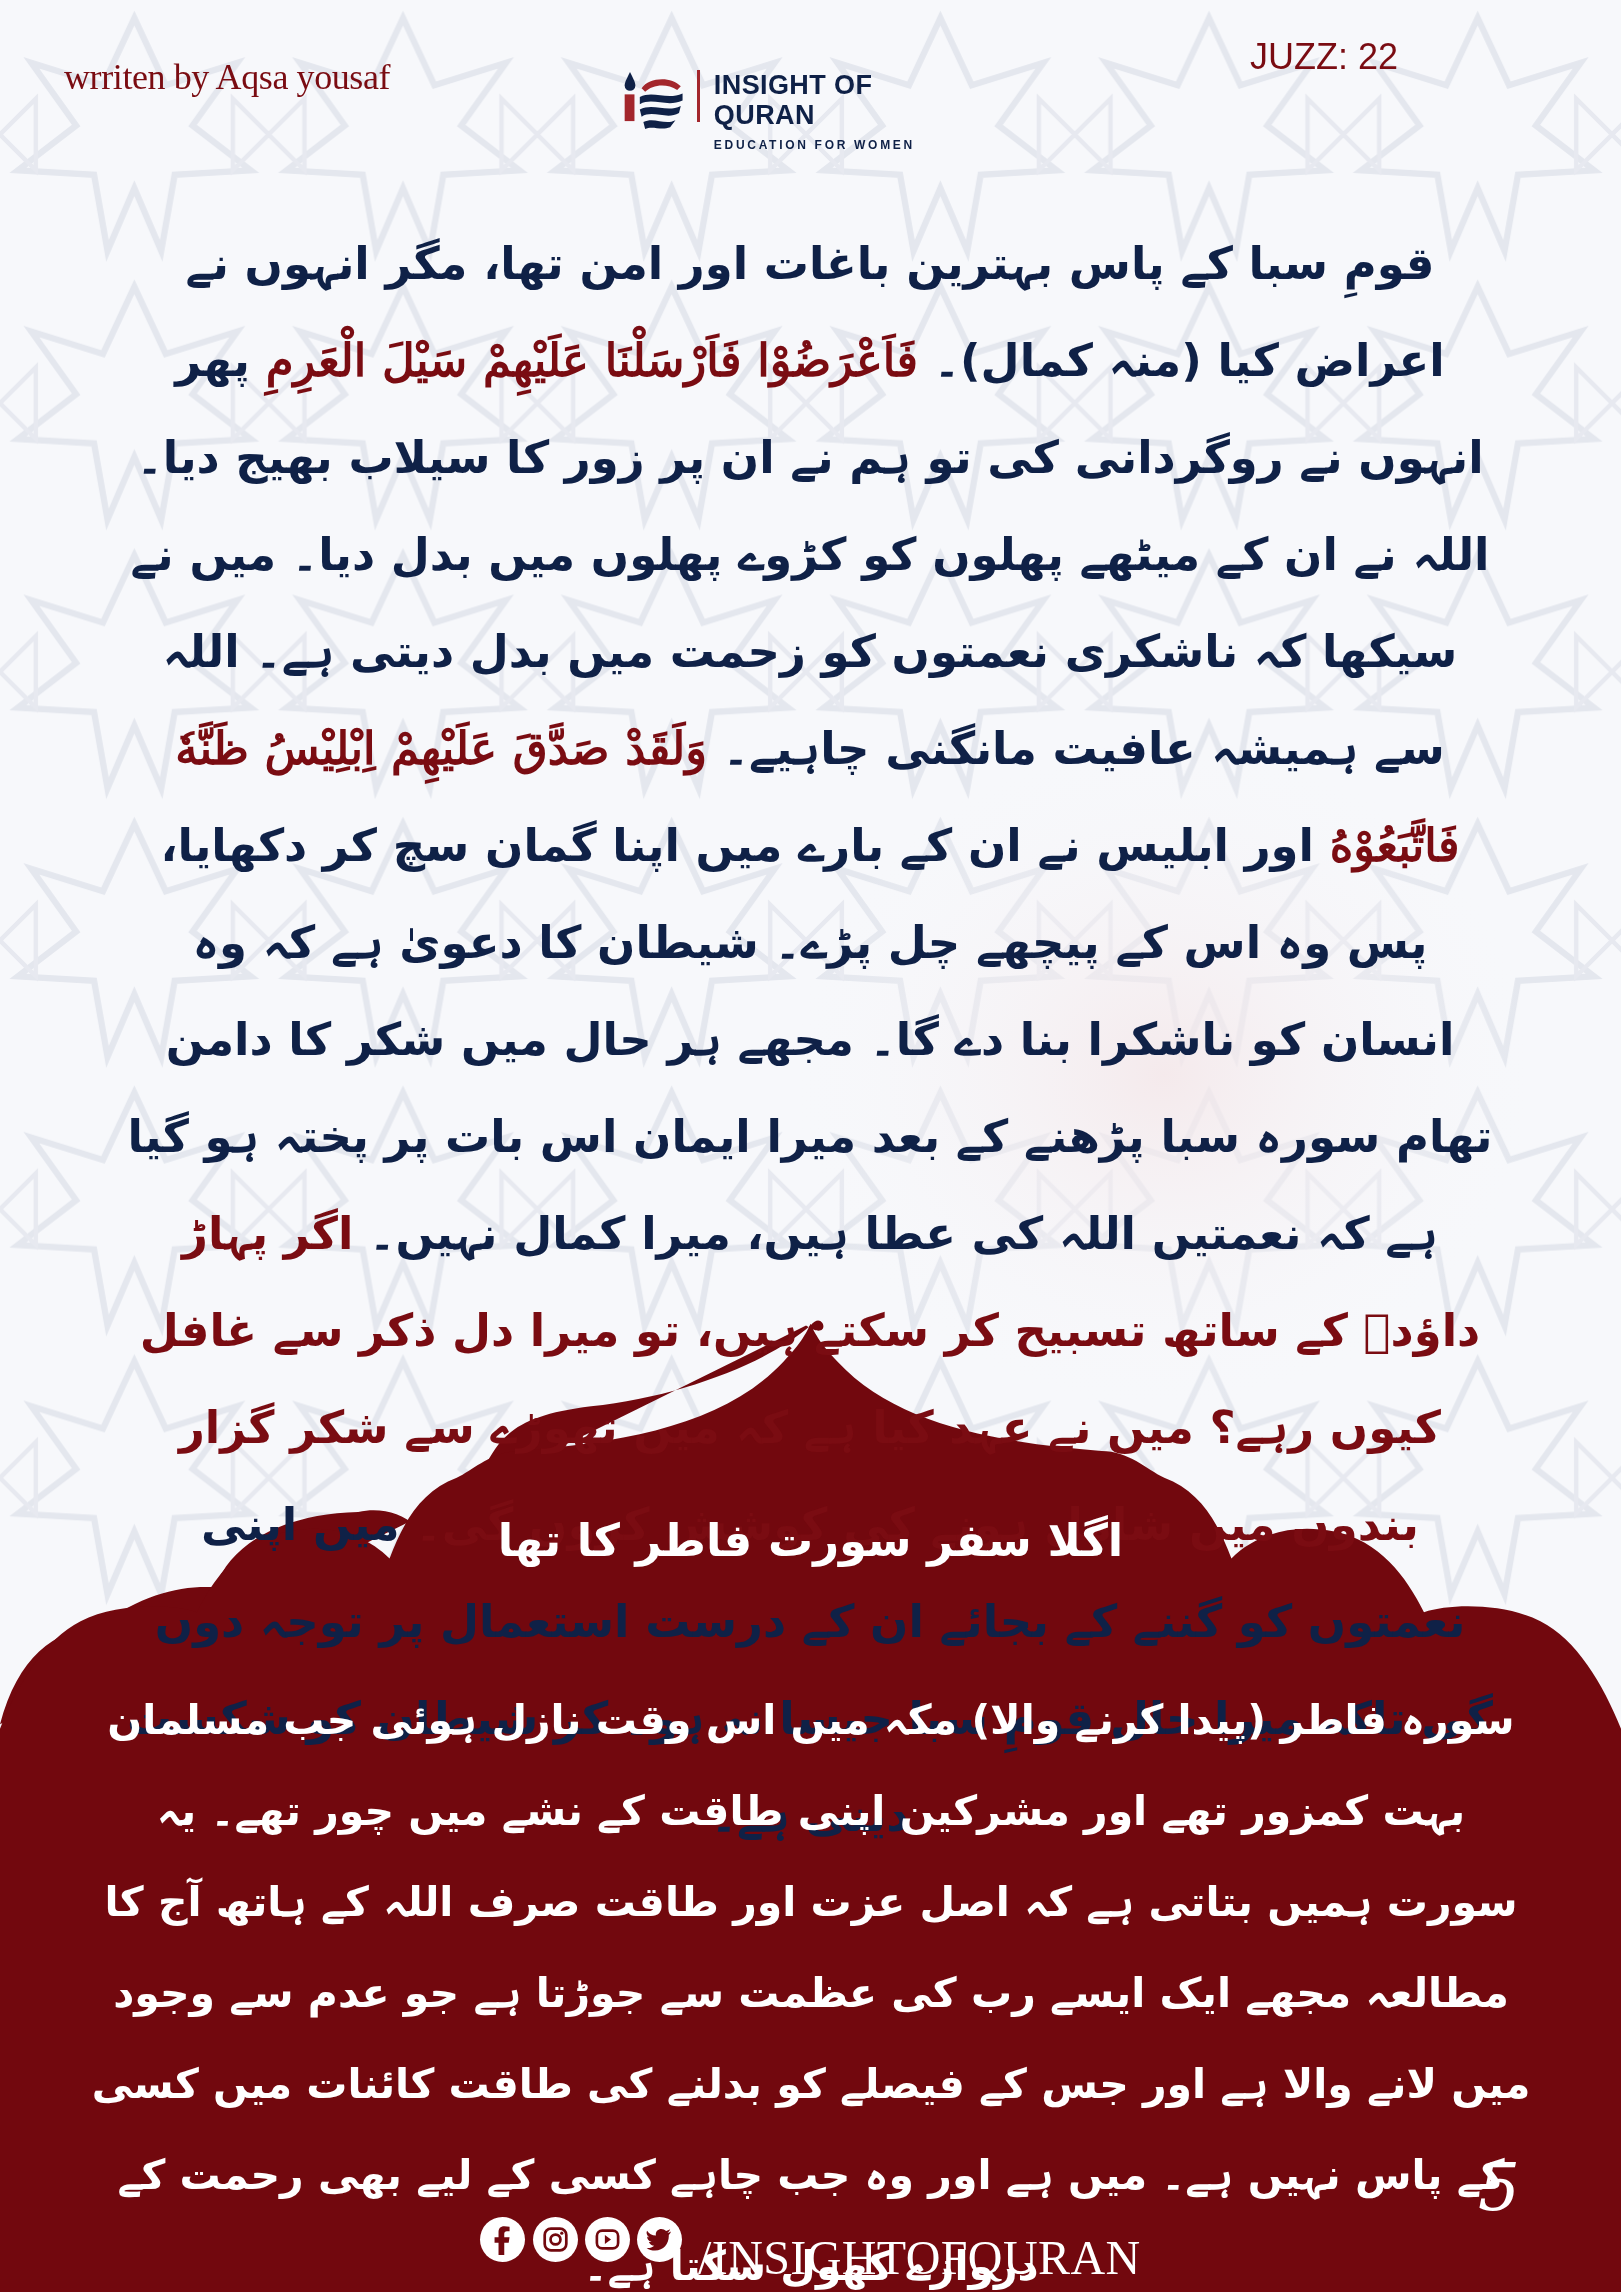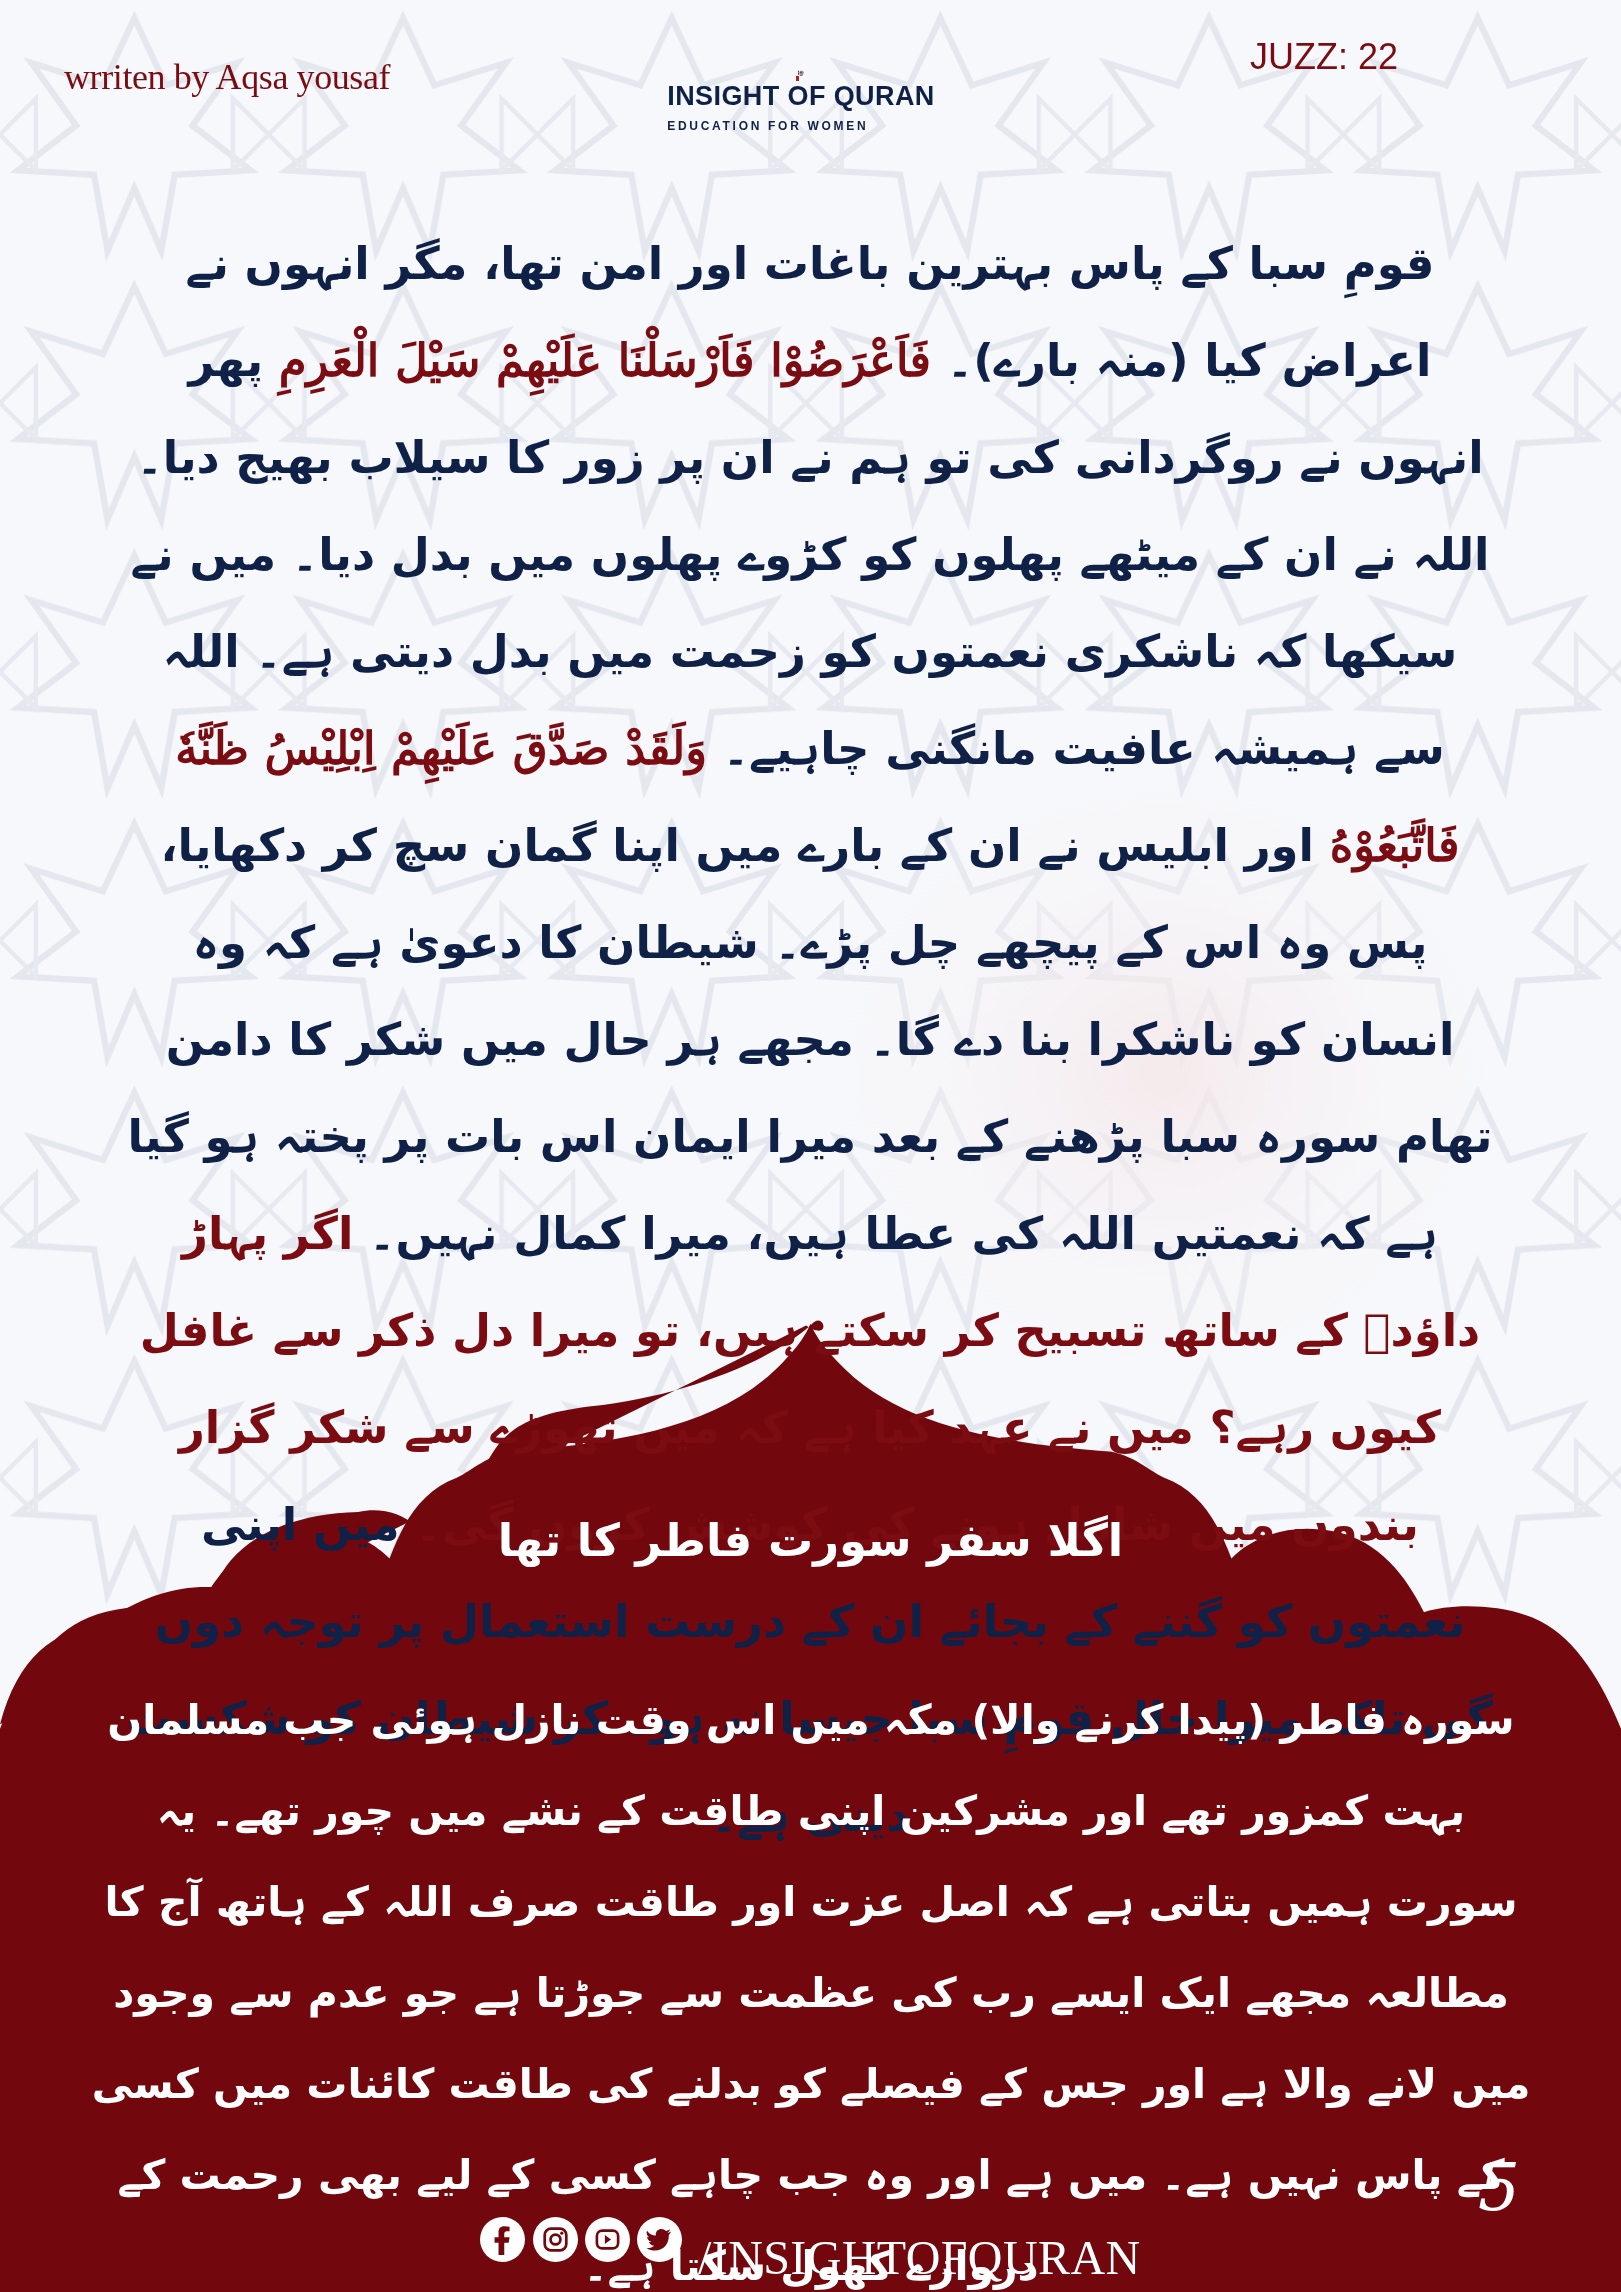--- a/index.html
+++ b/index.html
@@ -12,21 +12,21 @@
     .header { position: absolute; left: 0; top: 0; width: 1454px; height: 152px; z-index: 2; }
     .author {
       position: absolute; left: 64px; top: 56px;
       font-family: "Liberation Serif", serif; font-size: 36px; color: #7a0c12;
       letter-spacing: -0.4px;
     }
     .juzz {
       position: absolute; right: 56px; top: 36px;
       font-family: Liberation Sans, sans-serif; font-size: 36px; color: #7a0c12;
     }
-    .logo { position: absolute; left: 622px; top: 70px; width: 358px; height: 63px; display: flex; align-items: center; flex-direction: column; }
+    .logo { position: absolute; left: 622px; top: 70px; width: 358px; height: 63px; display: flex; align-items: flex-start; }
     .logo-mark { width: 68px; height: 63px; }
     .logo-divider { width: 2.7px; height: 52px; background: #a3262c; margin: 0 14.3px 0 7.2px; }
     .logo-text { display: flex; flex-direction: column; }
     .logo-title { font-family: "Liberation Sans", sans-serif; font-weight: bold; font-size: 27px; color: #0f2147; letter-spacing: 0.4px; line-height: 30px; }
     .logo-sub { font-family: "Liberation Sans", sans-serif; font-weight: bold; font-size: 12px; color: #0f2147; letter-spacing: 2.7px; margin-top: 8px; }
 
     .body-text {
       position: absolute; left: 125px; top: 215px; width: 1370px; z-index: 2;
       direction: rtl; text-align: center;
       font-family: "DejaVu Sans", sans-serif; font-size: 45px; line-height: 97px;
@@ -124,21 +124,21 @@
     <div class="logo-text">
       <div class="logo-title">INSIGHT OF QURAN</div>
       <div class="logo-sub">EDUCATION FOR WOMEN</div>
     </div>
   </div>
 
   <div class="juzz">JUZZ: 22</div>
 </div>
 
 <div class="body-text">
-  <span>قومِ سبا کے پاس بہترین باغات اور امن تھا، مگر انہوں نے اعراض کیا (منہ بارے)۔</span>
+  <span>قومِ سبا کے پاس بہترین باغات اور امن تھا، مگر انہوں نے اعراض کیا (منہ کمال)۔</span>
   <span class="arabic">فَاَعْرَضُوْا فَاَرْسَلْنَا عَلَيْهِمْ سَيْلَ الْعَرِمِ</span>
   <span>پھر انہوں نے روگردانی کی تو ہم نے ان پر زور کا سیلاب بھیج دیا۔ اللہ نے ان کے میٹھے پھلوں کو کڑوے پھلوں میں بدل دیا۔ میں نے سیکھا کہ ناشکری نعمتوں کو زحمت میں بدل دیتی ہے۔ اللہ سے ہمیشہ عافیت مانگنی چاہیے۔</span>
   <span class="arabic">وَلَقَدْ صَدَّقَ عَلَيْهِمْ اِبْلِيْسُ ظَنَّهٗ فَاتَّبَعُوْهُ</span>
   <span>اور ابلیس نے ان کے بارے میں اپنا گمان سچ کر دکھایا، پس وہ اس کے پیچھے چل پڑے۔ شیطان کا دعویٰ ہے کہ وہ انسان کو ناشکرا بنا دے گا۔ مجھے ہر حال میں شکر کا دامن تھام سورہ سبا پڑھنے کے بعد میرا ایمان اس بات پر پختہ ہو گیا ہے کہ نعمتیں اللہ کی عطا ہیں، میرا کمال نہیں۔</span>
   <span class="emph">اگر پہاڑ داؤدؑ کے ساتھ تسبیح کر سکتے ہیں، تو میرا دل ذکر سے غافل کیوں رہے؟ میں نے عہد کیا ہے کہ میں تھوڑے سے شکر گزار بندوں میں شامل ہونے کی کوشش کروں گی۔</span>
   <span>میں اپنی نعمتوں کو گننے کے بجائے ان کے درست استعمال پر توجہ دوں گی تاکہ میرا حال قومِ سبا جیسا نہ ہو۔ کر شیطان کو شکست دینی ہے۔</span>
 </div>
 
 <div class="panel-title">اگلا سفر سورت فاطر کا تھا</div>
 <div class="panel-text">سورہ فاطر (پیدا کرنے والا) مکہ میں اس وقت نازل ہوئی جب مسلمان بہت کمزور تھے اور مشرکین اپنی طاقت کے نشے میں چور تھے۔ یہ سورت ہمیں بتاتی ہے کہ اصل عزت اور طاقت صرف اللہ کے ہاتھ آج کا مطالعہ مجھے ایک ایسے رب کی عظمت سے جوڑتا ہے جو عدم سے وجود میں لانے والا ہے اور جس کے فیصلے کو بدلنے کی طاقت کائنات میں کسی کے پاس نہیں ہے۔ میں ہے اور وہ جب چاہے کسی کے لیے بھی رحمت کے دروازے کھول سکتا ہے۔</div>

